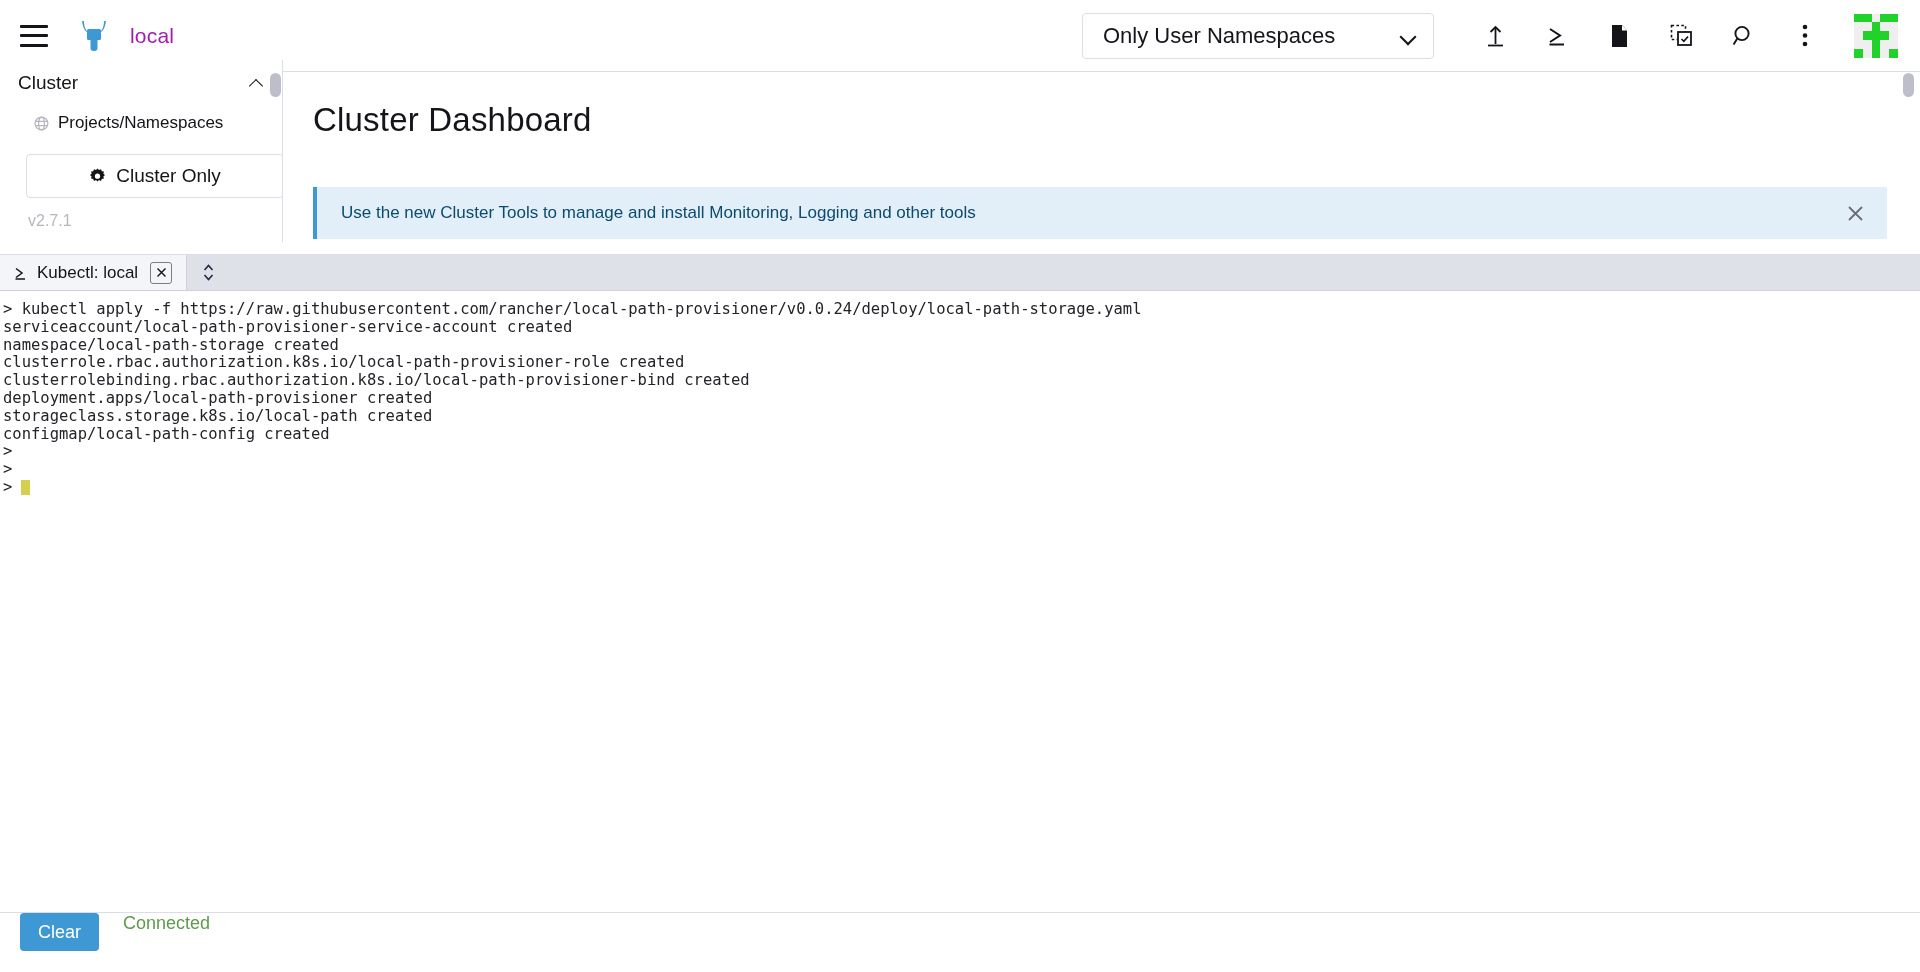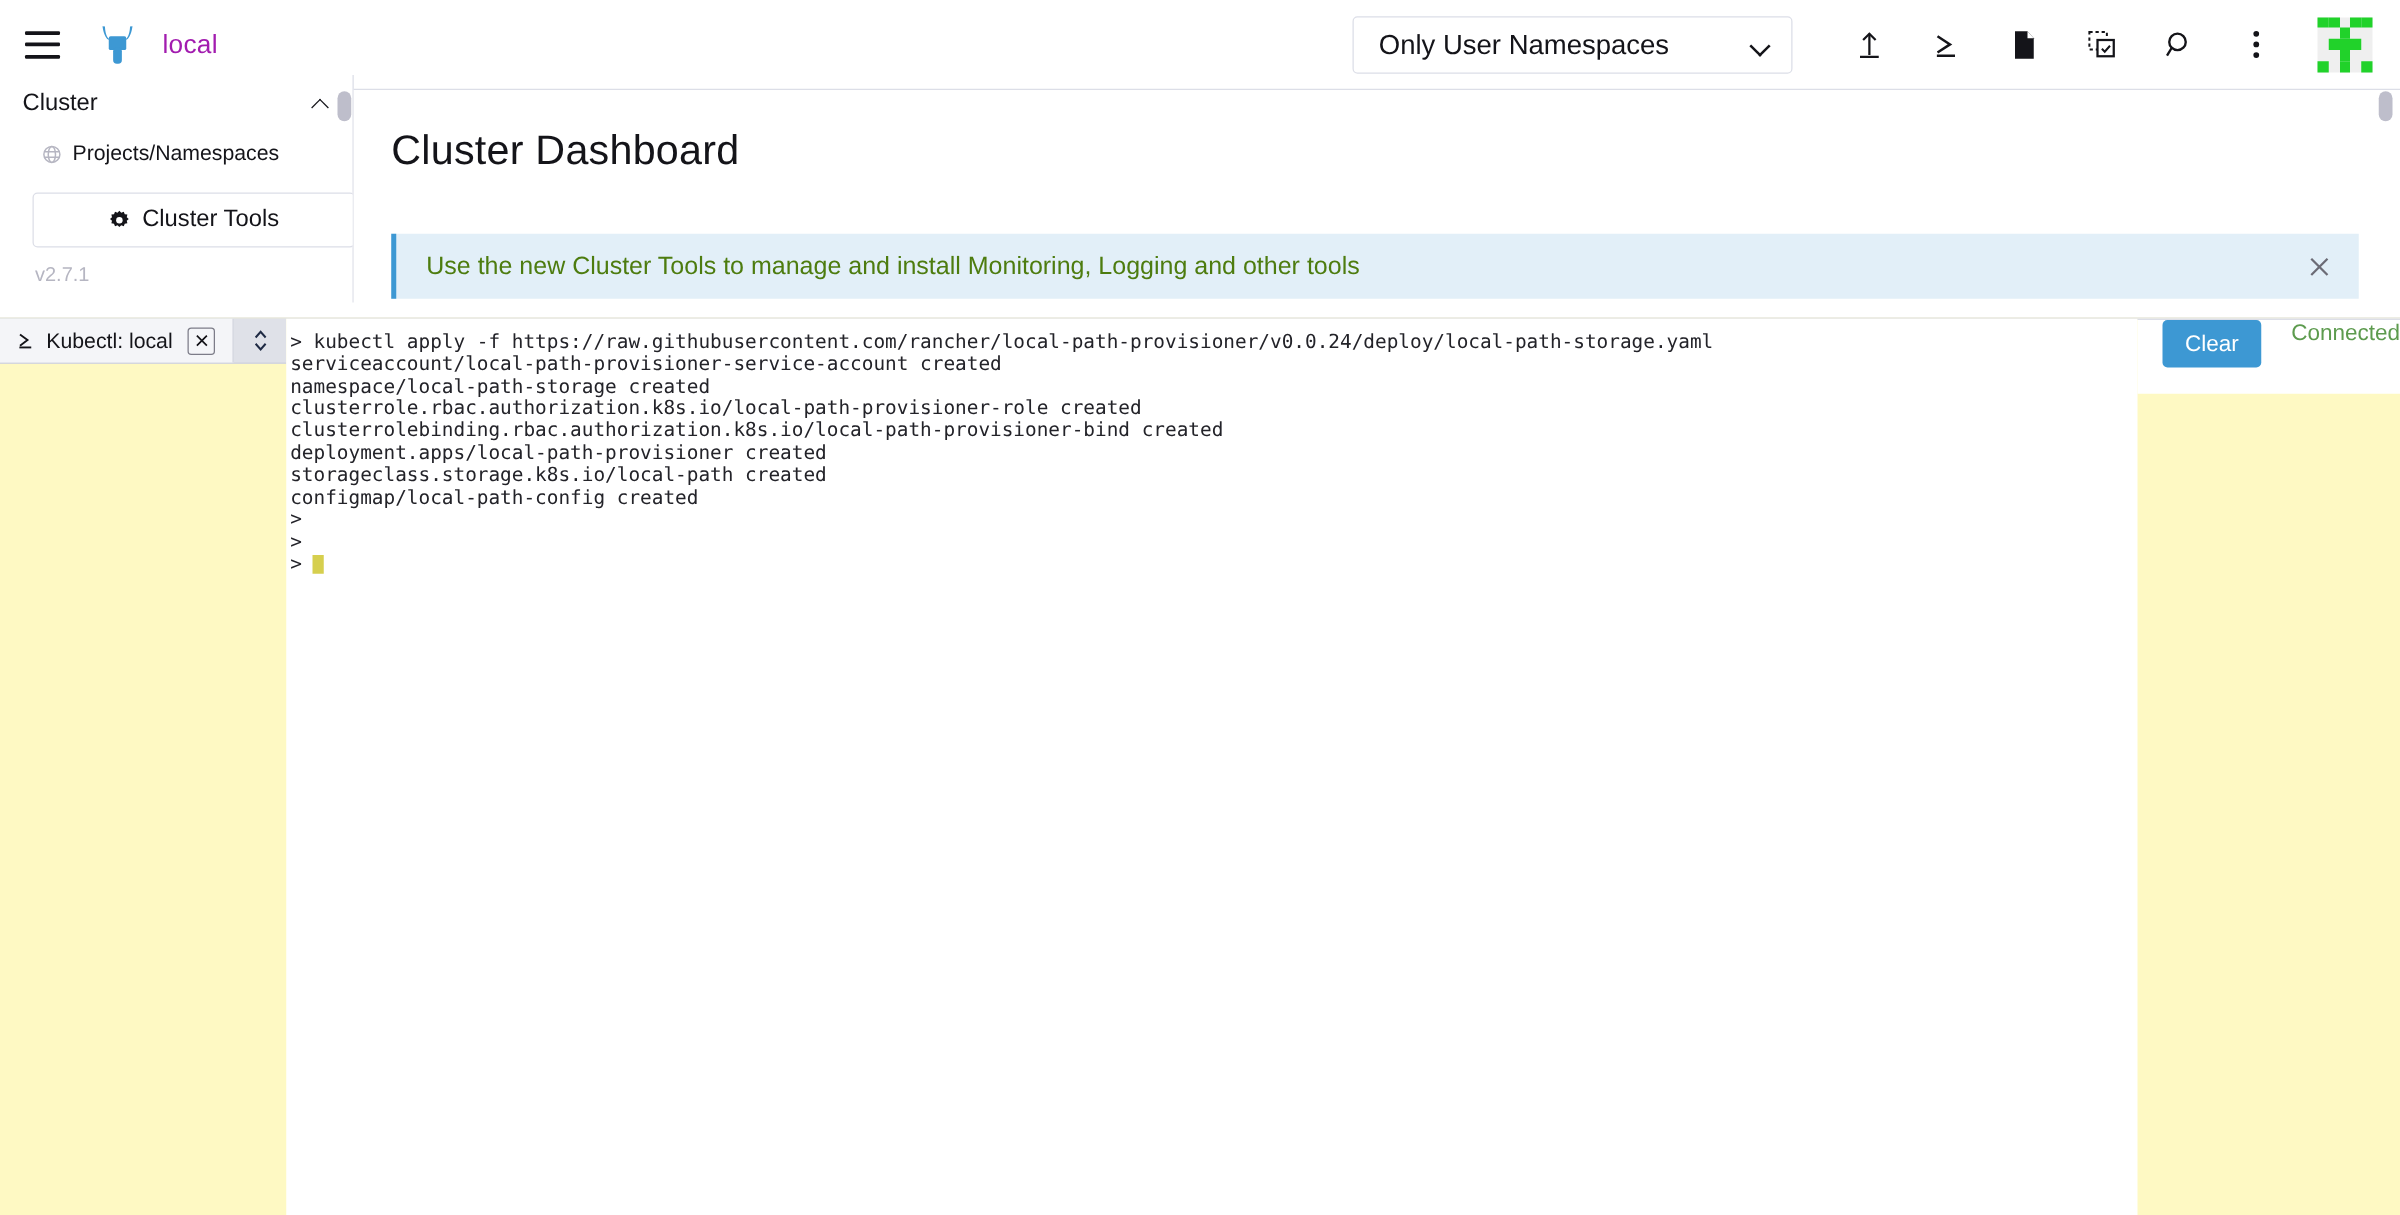--- a/index.html
+++ b/index.html
@@ -108,37 +108,37 @@
   }
   .page-title {
     font-size: 33px; font-weight: 400; color: #141419;
     margin: 29px 0 0 30px; letter-spacing: .2px;
   }
   .banner {
     position: absolute; left: 30px; top: 115px; width: 1574px; height: 52px;
     background: #e2eff8; border-left: 4px solid #3d98d3;
     display: flex; align-items: center;
   }
-  .banner-text { font-size: 20px; color: #4d7c0f; margin-left: 24px; flex: 1; }
+  .banner-text { font-size: 17px; color: #0c4a6e; margin-left: 24px; flex: 1; }
   .banner-close {
     width: 40px; height: 40px; display: flex; align-items: center; justify-content: center;
     margin-right: 12px; cursor: pointer; color: #6c6c76;
   }
 
   
   .sb-thumb {
     position: absolute; width: 11px; height: 24px; border-radius: 6px;
     background: #b3b3c2; opacity: .85;
   }
 
   
   .term-panel {
     position: absolute; top: 254px; left: 0; width: 1920px; height: 718px;
-    background: #fef9c3; border-top: 1px solid #dcdee7;
-    display: flex; flex-direction: row;
+    background: #fca5a5; border-top: 1px solid #dcdee7;
+    display: flex; flex-direction: column;
   }
   .term-tabbar {
     height: 36px; background: #dfe1e8; display: flex; align-items: stretch;
     border-bottom: 1px solid #cfd2dc;
   }
   .term-tab {
     background: #f4f5f8; display: flex; align-items: center; gap: 8px;
     padding: 0 14px 0 14px; cursor: pointer;
     border-right: 1px solid #cfd2dc;
   }
@@ -303,21 +303,21 @@
     <span class="side-link-label">Projects/Namespaces</span>
   </div>
 
   <div class="cluster-tools-btn">
     <span class="gear-ico">
       <svg width="17" height="17" viewBox="0 0 17 17" fill="#141419">
         <path d="M8.5 0.6 l1.5 1.5 2-0.8 0.8 2 2.1 0.3 -0.5 2.1 1.6 1.4 -1.6 1.4 0.5 2.1 -2.1 0.3 -0.8 2 -2-0.8 -1.5 1.5 -1.5-1.5 -2 0.8 -0.8-2 -2.1-0.3 0.5-2.1 -1.6-1.4 1.6-1.4 -0.5-2.1 2.1-0.3 0.8-2 2 0.8z"></path>
         <circle cx="8.5" cy="8.2" r="2.6" fill="#ffffff"></circle>
       </svg>
     </span>
-    <span class="cluster-tools-label">Cluster Tools</span>
+    <span class="cluster-tools-label">Cluster Only</span>
   </div>
 
   <div class="version">v2.7.1</div>
 </div>
 
 <div class="sb-thumb" style="left:270px; top:73px;"></div>
 
 <div class="main">
   <h1 class="page-title">Cluster Dashboard</h1>
 

